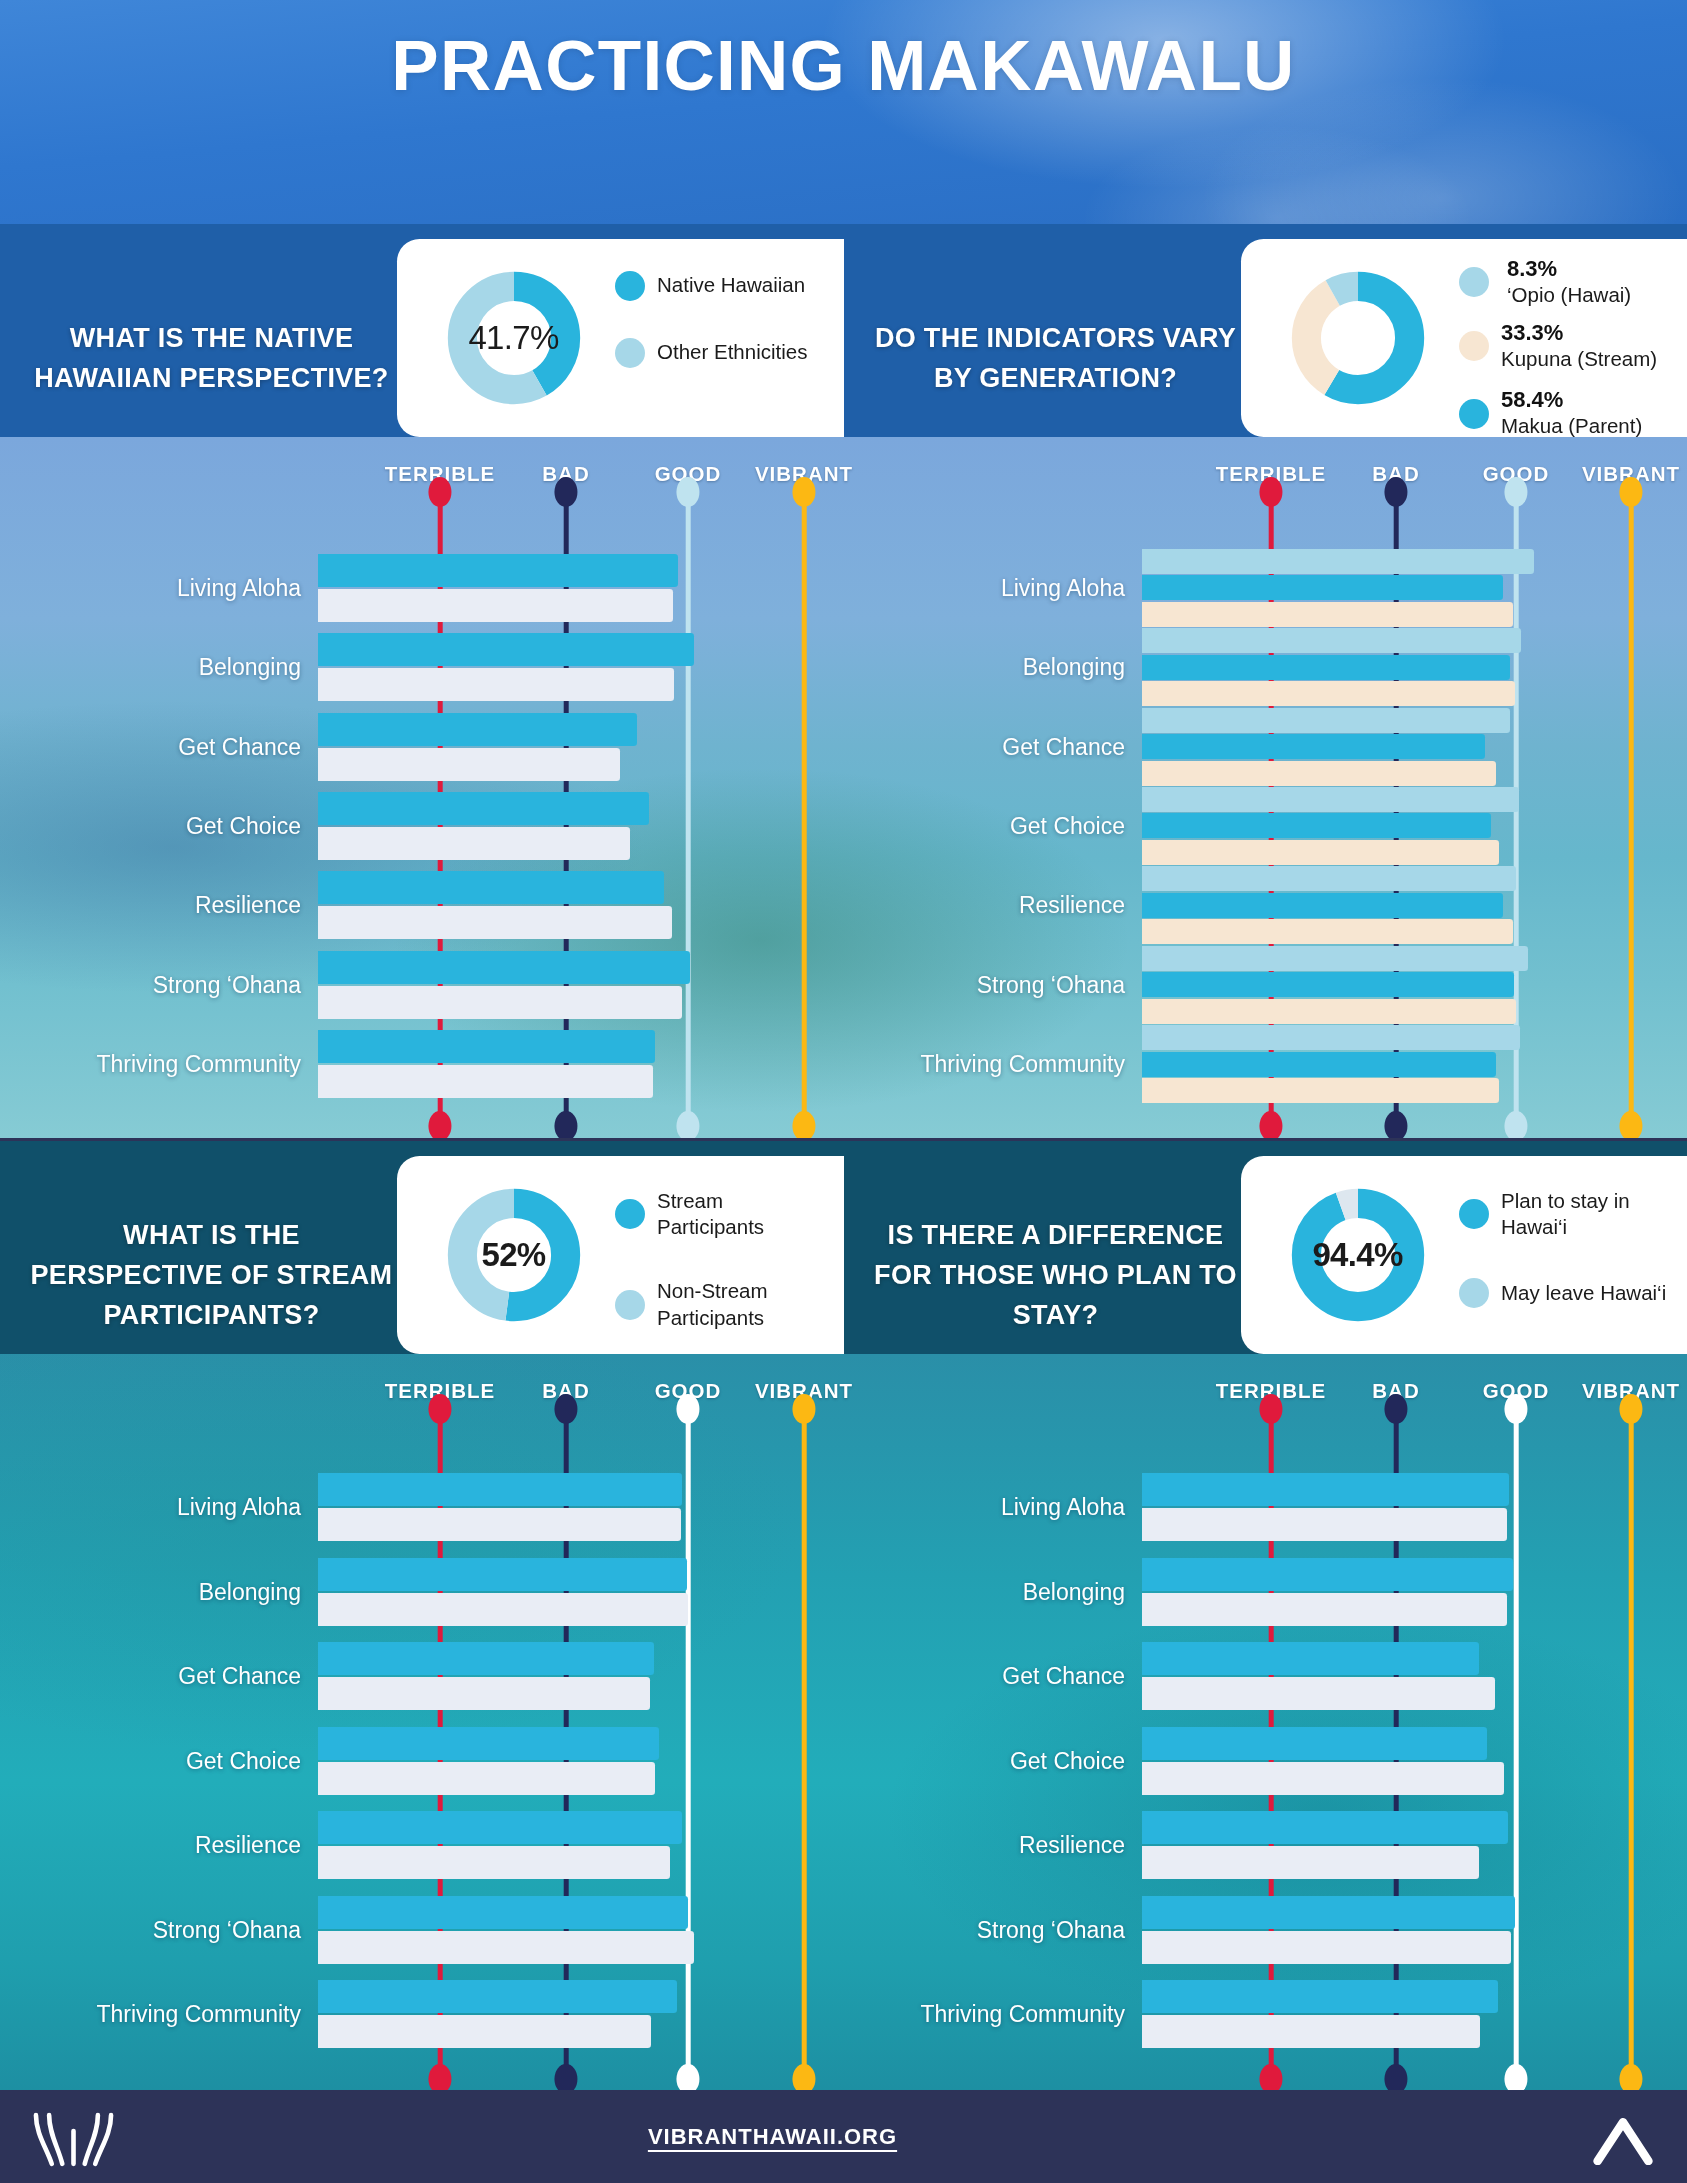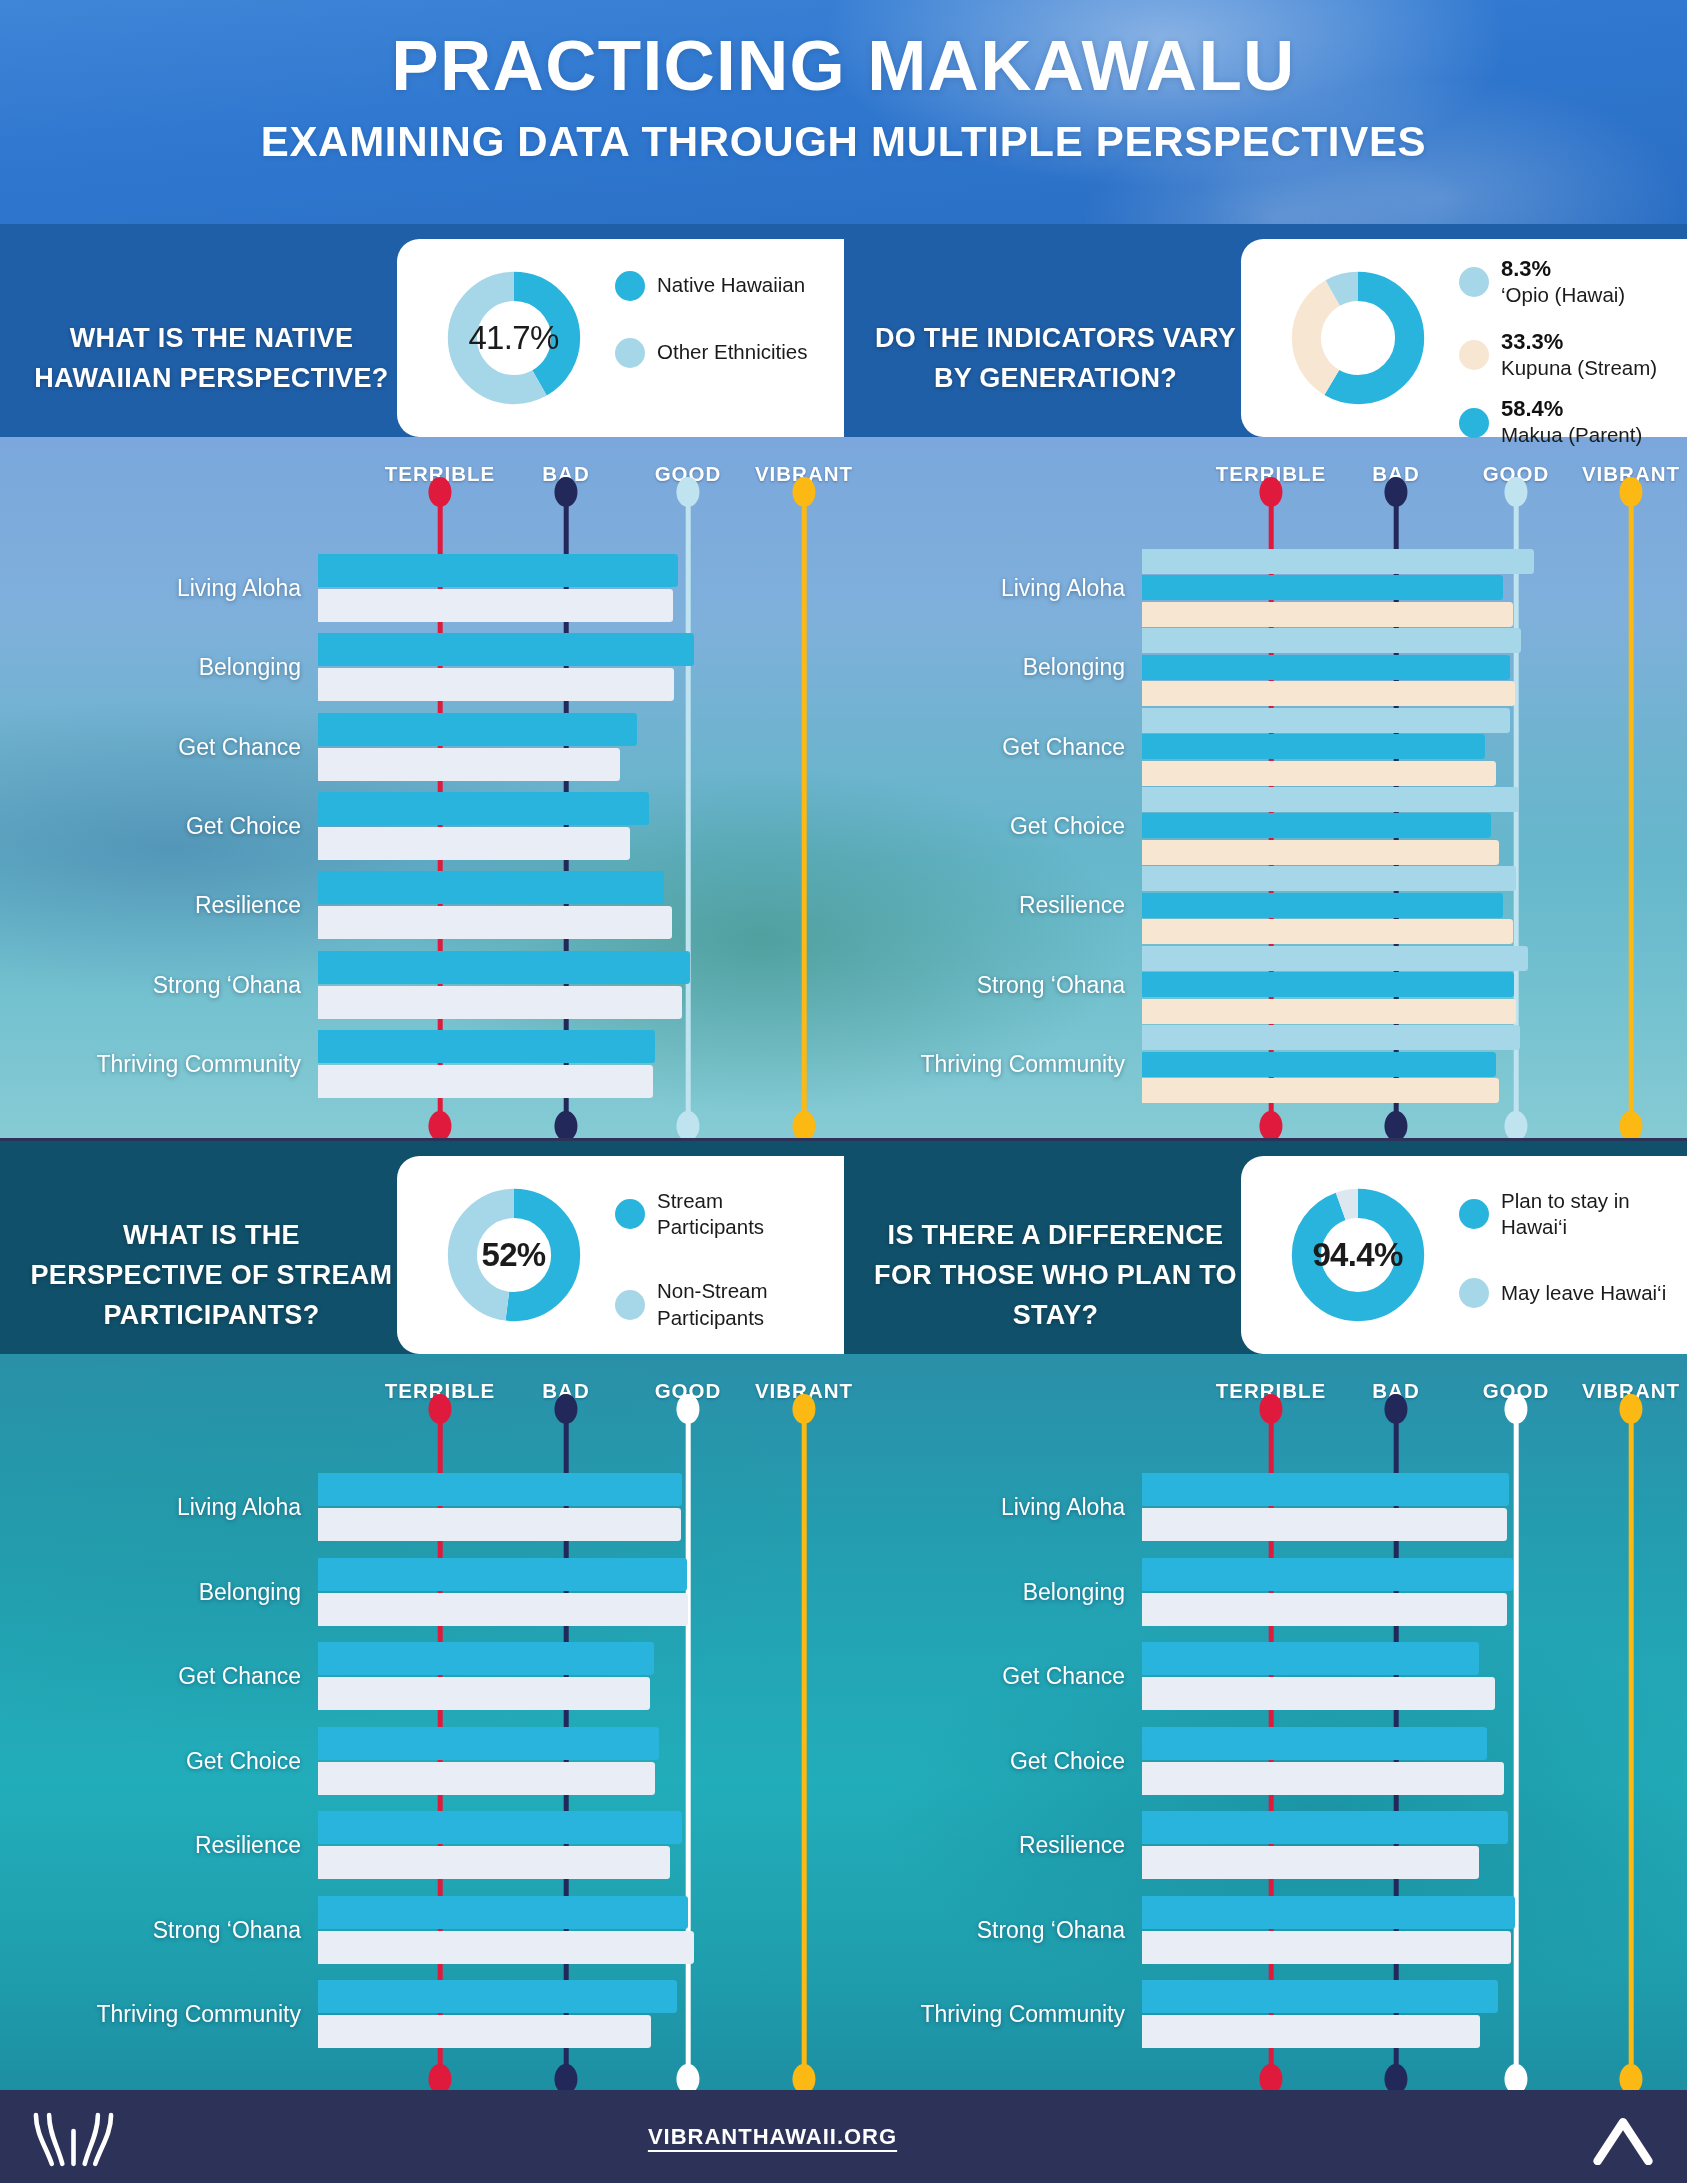--- a/index.html
+++ b/index.html
@@ -94,21 +94,20 @@
     text-decoration:underline; text-underline-offset:6px;
   }
   .logo-left{ position:absolute; left:32px; top:21px; width:83px; height:57px; }
   .logo-right{ position:absolute; right:32px; top:26.5px; width:64px; height:48px; }
 </style>
 </head>
 <body>
 
 <div class="header">
   <div class="title">PRACTICING MAKAWALU</div>
-  <div class="subtitle">EXAMINING DATA THROUGH MULTIPLE PERSPECTIVES</div>
 </div>
 
 <div id="mount">
     <div class="chart-band" style="top: 437px; height: 701px; background: radial-gradient(595px 278px at 761px 503px, rgba(40, 120, 95, 0.42), rgba(40, 120, 95, 0) 62%), radial-gradient(728px 225px at 172px 410px, rgba(52, 98, 150, 0.38), rgba(52, 98, 150, 0) 65%), linear-gradient(rgb(123, 167, 220) 0%, rgb(127, 176, 219) 26%, rgb(111, 179, 207) 44%, rgb(102, 183, 204) 60%, rgb(114, 192, 207) 78%, rgb(134, 203, 212) 100%);">
       <div class="chart left">
         <div class="scalelab" style="left: 440px; top: 25px;">TERRIBLE</div>
         <div class="scaleline" style="left: 440px; top: 57px; height: 630px; background: rgb(224, 26, 60);">
           <span class="cap top" style="background:#e01a3c"></span>
           <span class="cap bot" style="background:#e01a3c"></span>
         </div>
@@ -226,21 +225,21 @@
       </div>
       <div class="qcell right qbg-blue">
         <div class="qtext">DO THE INDICATORS VARY BY GENERATION?</div>
         <div class="qwhite">
           <div style="position: absolute; left: 26.5px; top: 9.3px; width: 180px; height: 180px;"><svg width="180" height="180" viewBox="0 0 272 272">
               <circle cx="136" cy="136" r="78" fill="none" stroke="#29b4dd" stroke-width="44" stroke-dasharray="286.2116571126445 203.8767968473632" stroke-dashoffset="0" transform="rotate(-90 136 136)"></circle>
               <circle cx="136" cy="136" r="78" fill="none" stroke="#f7e6d2" stroke-width="44" stroke-dasharray="163.1994551686826 326.8889987913251" stroke-dashoffset="-286.2116571126445" transform="rotate(-90 136 136)"></circle>
               <circle cx="136" cy="136" r="78" fill="none" stroke="#a6d7e8" stroke-width="44" stroke-dasharray="40.67734167868064 449.41111228132706" stroke-dashoffset="-449.41111228132706" transform="rotate(-90 136 136)"></circle>
             </svg></div>
           <div class="legend" style="left: 218px; top: 17px; width: 218px;">
-            <div class="legitem" style="margin-bottom: 21px;">
+            <div class="legitem" style="margin-bottom: 12px; gap: 6px;">
               <span class="legdot" style="background: rgb(166, 215, 232);"></span>
               <div>
                 <div class="legval">8.3%</div>
                 <div class="leglabel">‘Opio (Hawai)</div>
               </div>
             </div>
             <div class="legitem" style="margin-bottom: 14.6px;">
               <span class="legdot" style="background: rgb(247, 230, 210);"></span>
               <div>
                 <div class="legval">33.3%</div>

